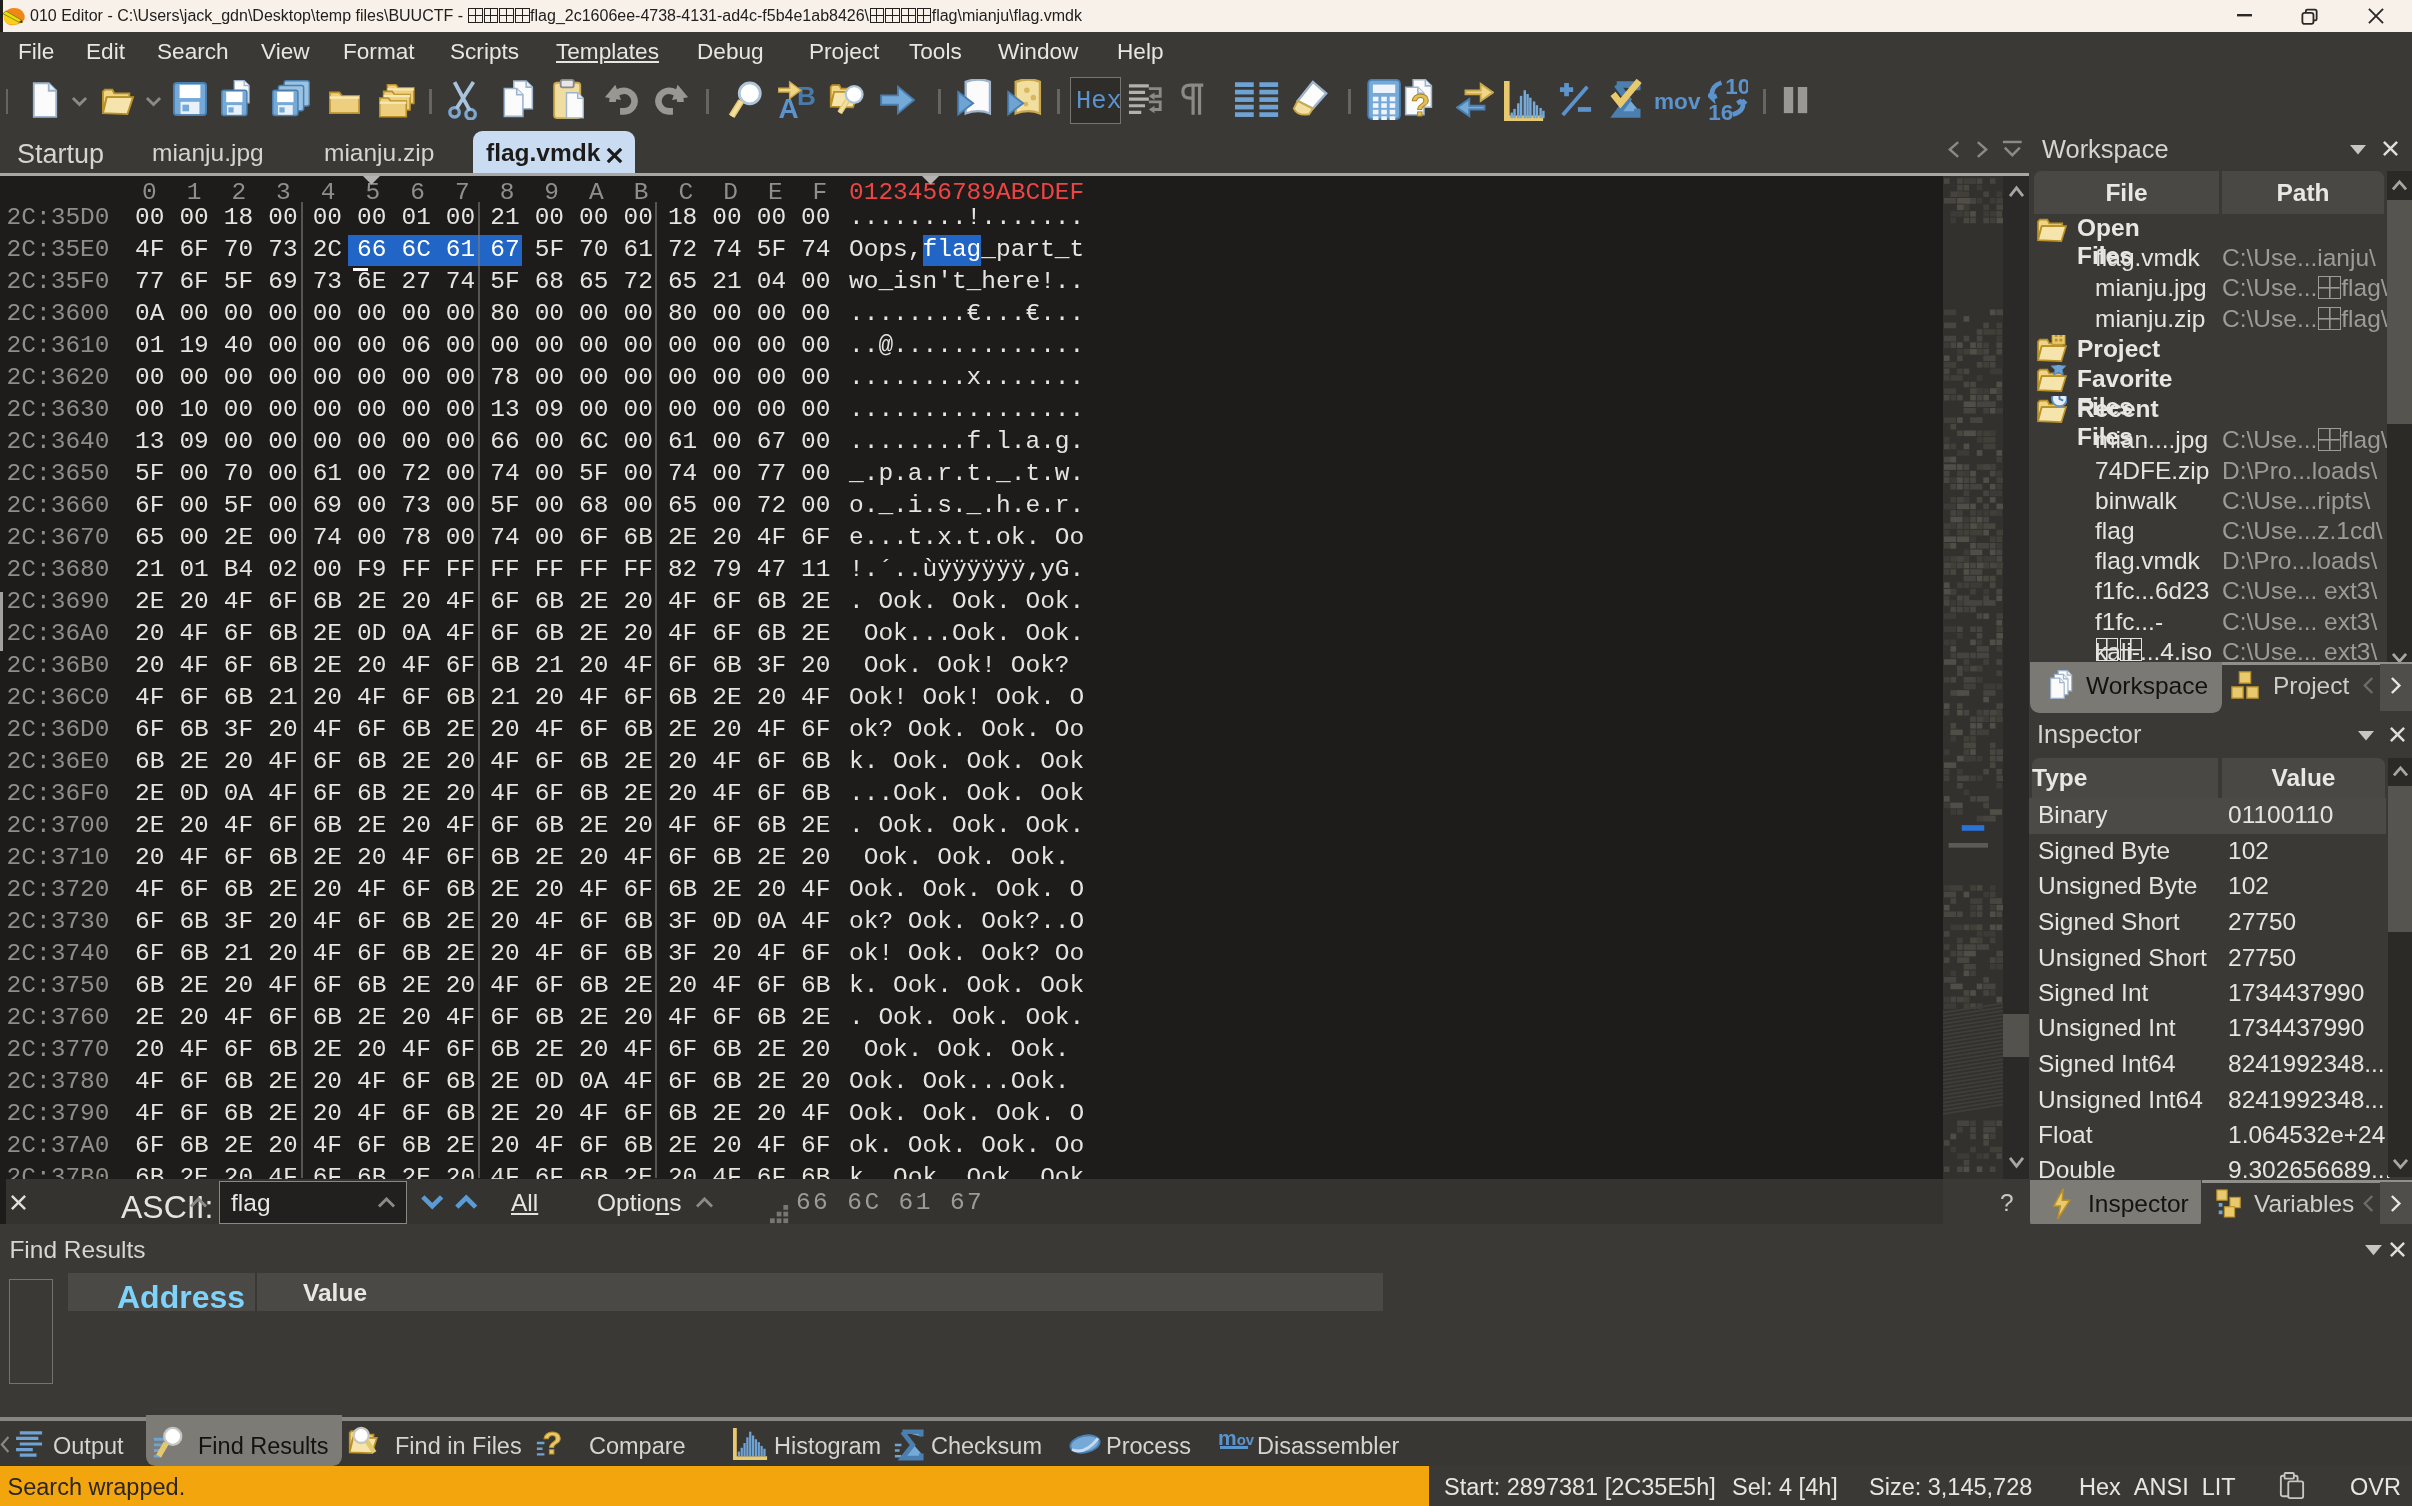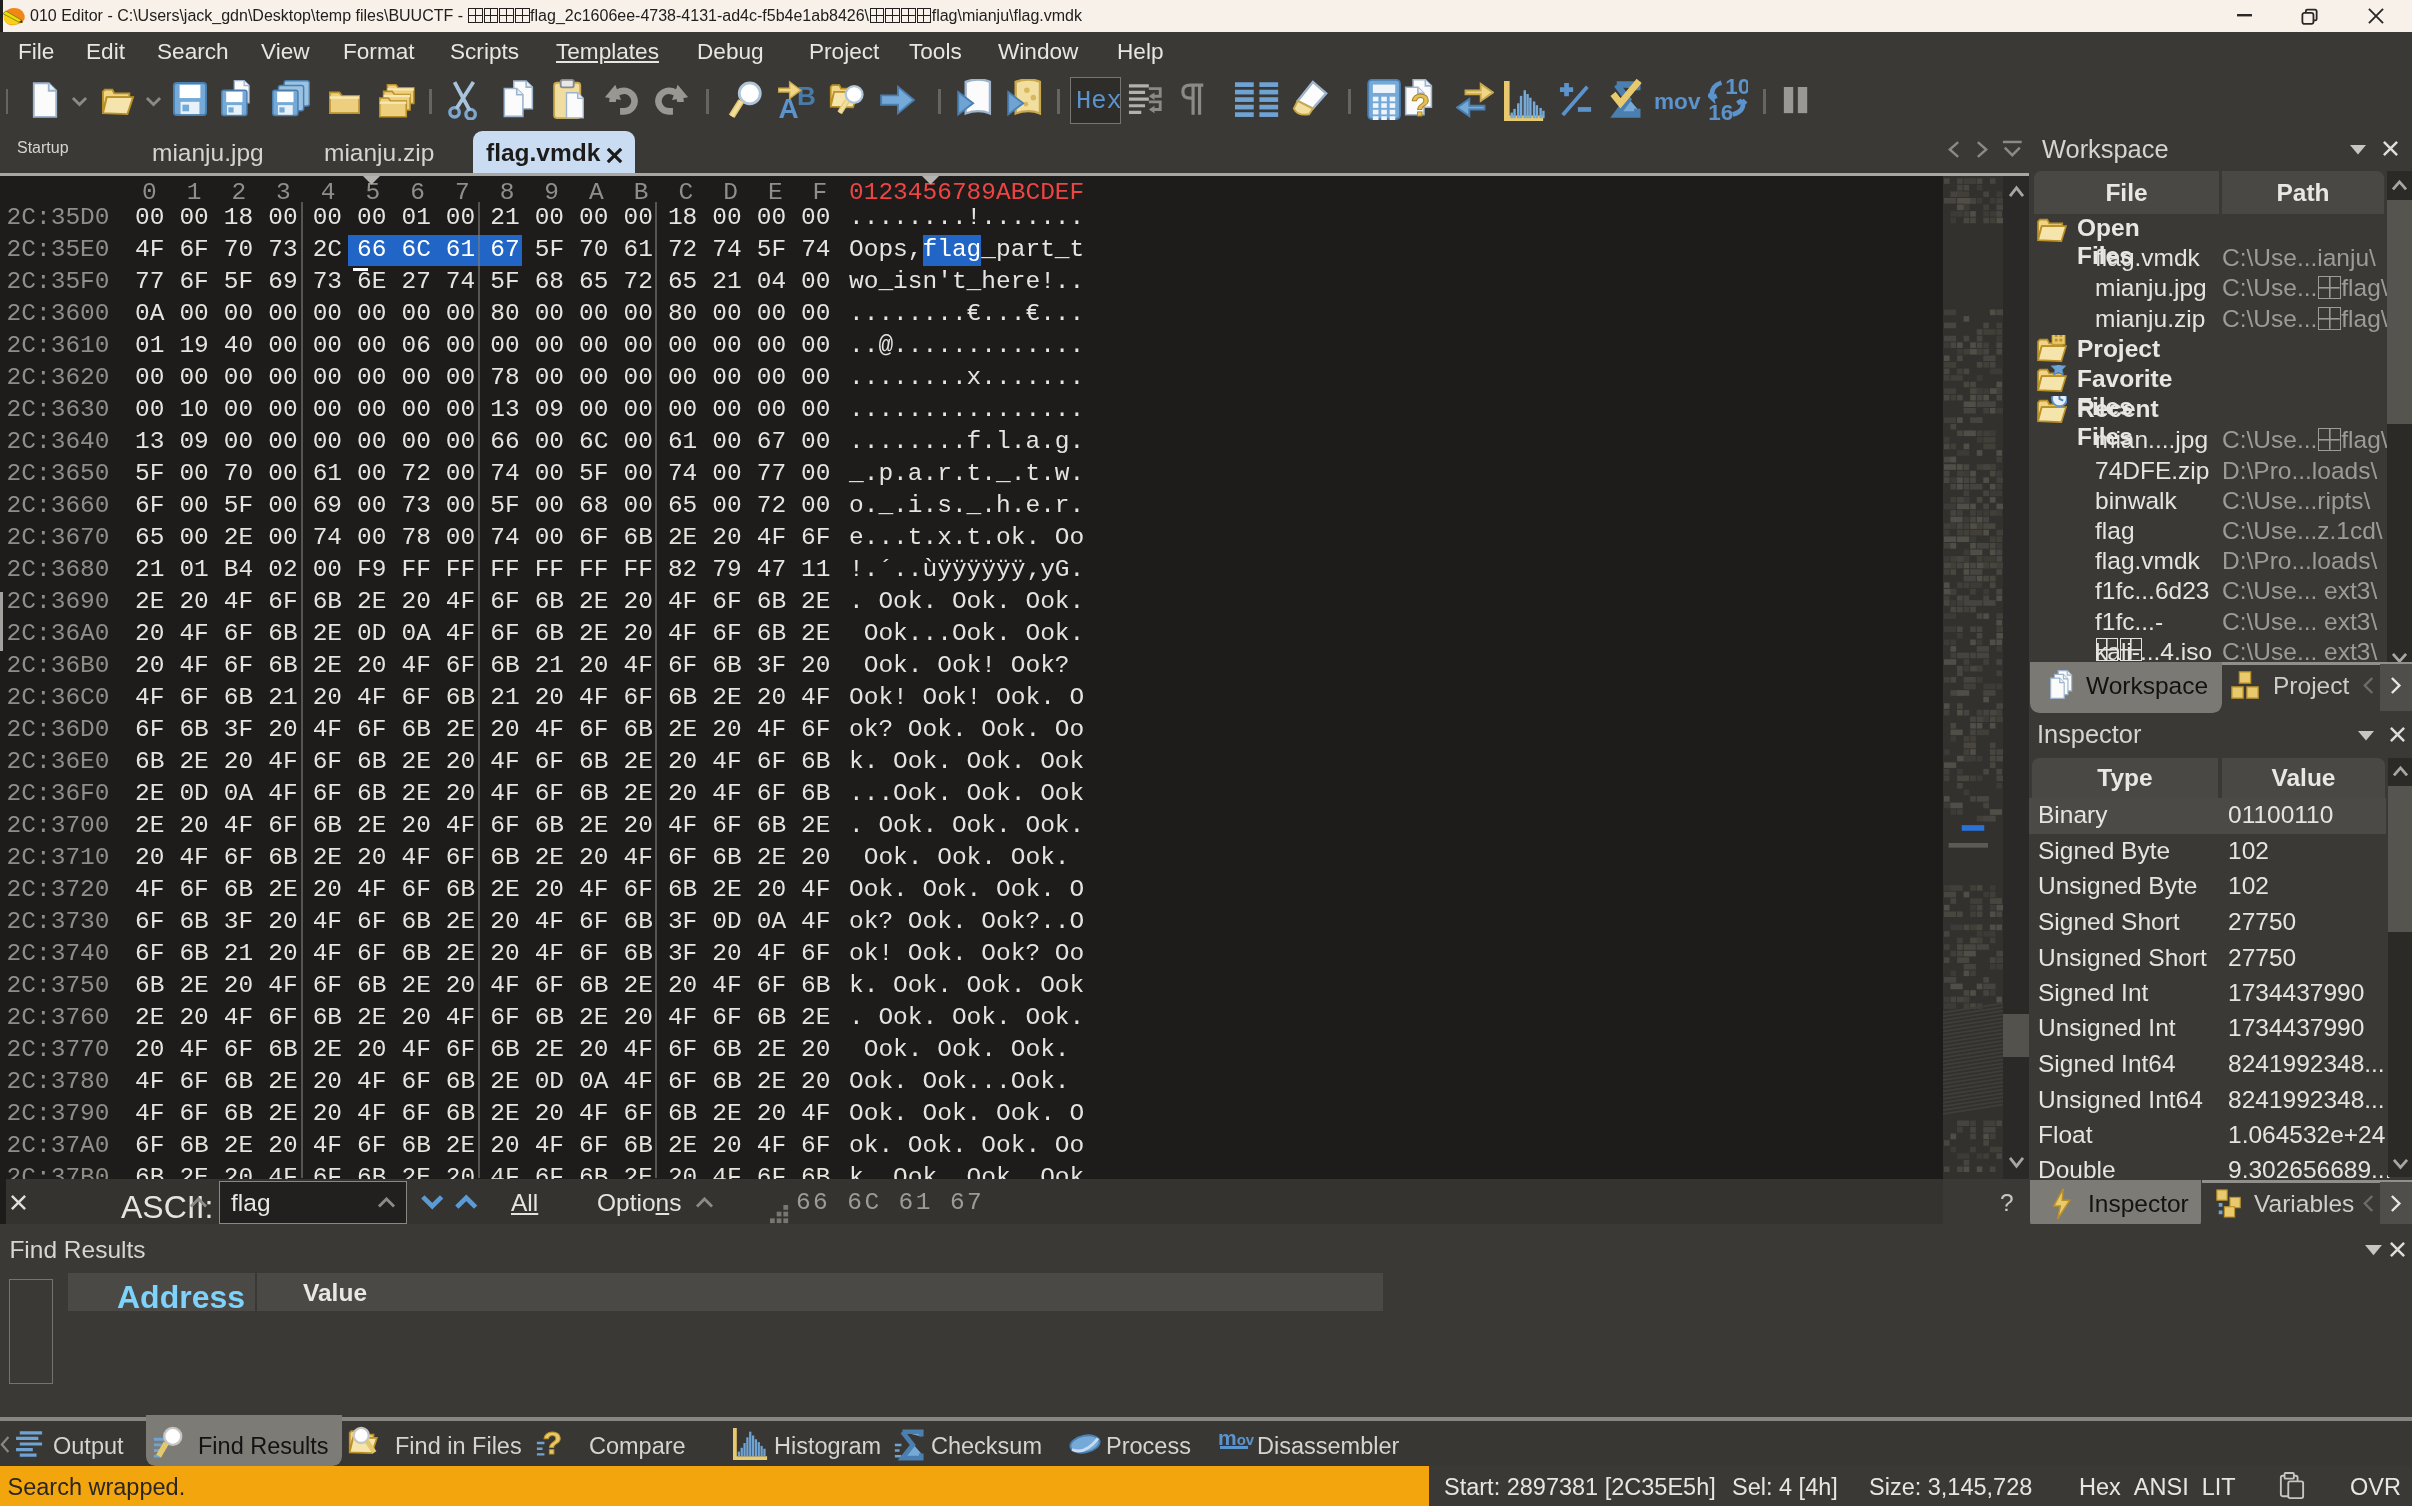--- a/index.html
+++ b/index.html
@@ -287,21 +287,21 @@
       <path d="M14 6 Q2 10 4 22 L0 18 M4 22 L9 20" fill="none" stroke="#5b93cc" stroke-width="5"></path>
       <path d="M26 40 Q40 36 36 25 L40 29 M36 25 L31 28" fill="none" stroke="#5b93cc" stroke-width="5"></path>
     </svg>
     <div class="abs" style="left:1763px;top:89px;width:2.8px;height:24.5px;background:#67655f;"></div>
     <svg class="abs" style="left:1782px;top:87px" width="28" height="28" viewBox="0 0 30 30">
       <rect x="2" y="0" width="10" height="28" fill="#9a9894"></rect>
       <rect x="17" y="0" width="10" height="28" fill="#9a9894"></rect>
     </svg>
 
 <div class="abs" style="left:0;top:129px;width:2029px;height:44px;background:#3b3936;"></div>
-<div class="abs" style="left:17px;top:139px;font-size:16px;color:#d6d4d0;">Startup</div>
+<div class="abs" style="left:17px;top:139px;font-size:27px;color:#d6d4d0;">Startup</div>
 <div class="abs" style="left:152px;top:139px;font-size:24.5px;color:#d6d4d0;">mianju.jpg</div>
 <div class="abs" style="left:324px;top:139px;font-size:24.5px;color:#d6d4d0;">mianju.zip</div>
 <div class="abs" style="left:473px;top:131px;width:162px;height:42px;background:#c9dcf2;border-radius:9.4px 9.4px 0 0;"></div>
 <div class="abs" style="left:486px;top:139px;font-size:24.5px;font-weight:bold;color:#1c1b1a;">flag.vmdk</div>
 <svg class="abs" style="left:605px;top:146px" width="19" height="19" viewBox="0 0 20 20">
       <path d="M3 3 L17 17 M17 3 L3 17" stroke="#1c1b1a" stroke-width="3.4"></path>
     </svg>
 <div class="abs" style="left:0;top:173px;width:2029px;height:2.8px;background:#a9a7a3;"></div>
 
 <div class="abs" style="left:0;top:176px;width:1943px;height:1003px;background:#1d1c1a;overflow:hidden;">
@@ -1040,21 +1040,21 @@
 
 <div class="abs" style="left:2037px;top:720px;font-size:25.4px;color:#d6d4d0;">Inspector</div>
 <svg class="abs" style="left:2358px;top:731px" width="16" height="10.4" viewBox="0 0 17 11">
       <path d="M0 0 H17 L8.5 10 Z" fill="#c8c6c2"></path>
     </svg>
 <svg class="abs" style="left:2389px;top:726px" width="17" height="17" viewBox="0 0 18 18">
       <path d="M2 2 L16 16 M16 2 L2 16" stroke="#e0dedb" stroke-width="2.6"></path>
     </svg>
 <div class="abs" style="left:2032px;top:758px;width:186px;height:40px;background:#4a4844;border-radius:7.5px 0 0 0;"></div>
 <div class="abs" style="left:2222px;top:758px;width:163px;height:40px;background:#4a4844;border-radius:0 7.5px 0 0;"></div>
-<div class="abs" style="left:2032px;top:764px;width:186px;text-align:center;font-size:24.5px;font-weight:bold;color:#e9e7e3;">Type</div>
+<div class="abs" style="left:2032px;top:764px;width:186px;text-align:left;font-size:24.5px;font-weight:bold;color:#e9e7e3;">Type</div>
 <div class="abs" style="left:2222px;top:764px;width:163px;text-align:center;font-size:24.5px;font-weight:bold;color:#e9e7e3;">Value</div>
 <div class="abs" style="left:2029px;top:798px;width:383px;height:382px;overflow:hidden;">
   <div class="abs" style="left:-2029px;top:-798px;width:2412px;height:1507px;">
         <div class="abs" style="left:2029px;top:798px;width:357px;height:36px;background:#4c4a46;"></div>
         <div class="abs" style="left:2038px;top:801px;font-size:24.5px;color:#e6e4e0;">Binary</div>
         <div class="abs" style="left:2228px;top:801px;font-size:24.5px;color:#e6e4e0;">01100110</div>
         <div class="abs" style="left:2038px;top:837px;font-size:24.5px;color:#e6e4e0;">Signed Byte</div>
         <div class="abs" style="left:2228px;top:837px;font-size:24.5px;color:#e6e4e0;">102</div>
         <div class="abs" style="left:2038px;top:872px;font-size:24.5px;color:#e6e4e0;">Unsigned Byte</div>
         <div class="abs" style="left:2228px;top:872px;font-size:24.5px;color:#e6e4e0;">102</div>

